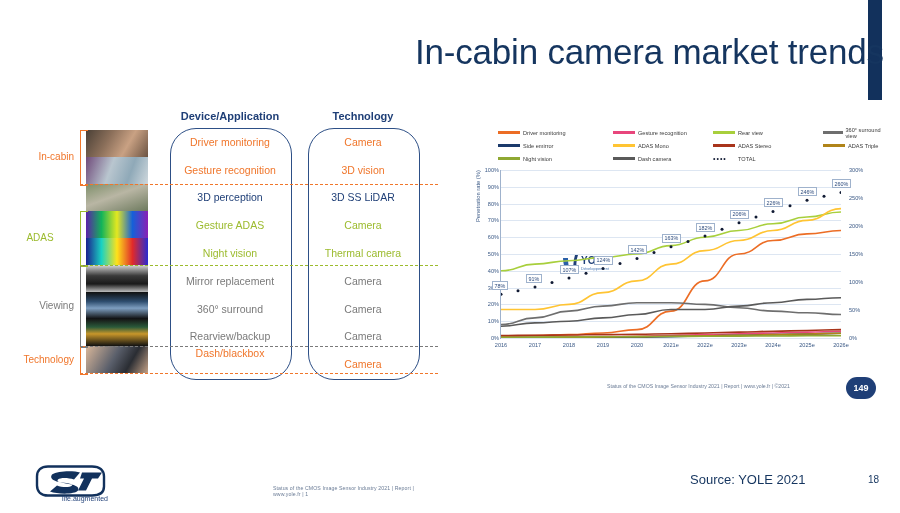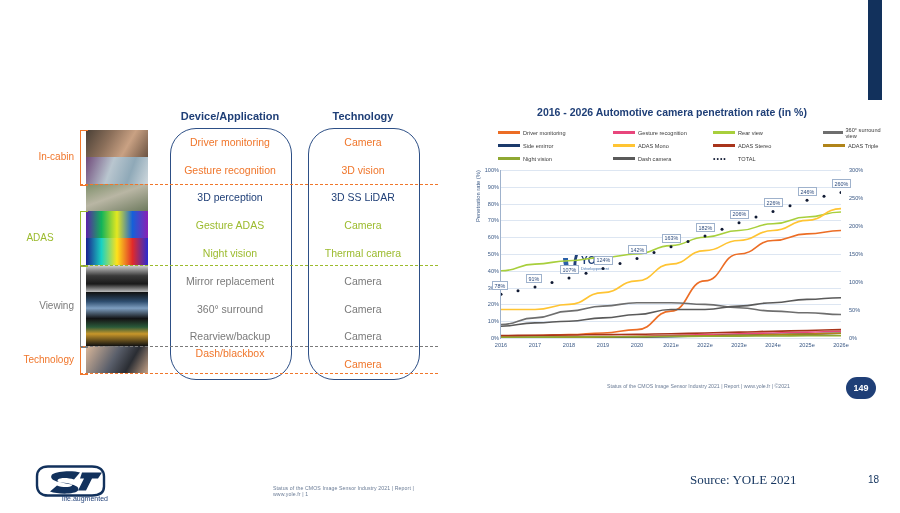--- a/index.html
+++ b/index.html
@@ -100,30 +100,31 @@
     position:absolute;left:384px;top:277px;width:30px;height:22px;border-radius:11px;
     background:#1f3f77;color:#fff;font-size:9px;font-weight:bold;text-align:center;
     line-height:22px;font-family:"Liberation Sans",sans-serif;
   }
 
   
   .st-logo{position:absolute;left:30px;top:458px;width:110px;height:45px;}
   .st-caption{position:absolute;left:30px;top:495px;width:110px;text-align:center;
               font-size:7px;color:#1f3f77;font-family:"Liberation Sans",sans-serif;}
   .source{position:absolute;left:690px;top:472px;font-size:13px;color:#15355f;
-          font-family:Liberation Serif, serif;}
+          font-family:Liberation Sans, sans-serif;}
   .pagenum{position:absolute;left:868px;top:474px;font-size:10px;color:#15355f;
            font-family:"Liberation Sans",sans-serif;}
 </style>
 </head>
 <body>
 
 <div id="slide">
 
   <div class="accent-bar"></div>
+  <div class="title">In-cabin camera market trends</div>
 
   <div class="diagram">
 
     <div class="col-head head-dev">Device/Application</div>
     <div class="col-head head-tech">Technology</div>
 
     <div class="rrect rr-dev"></div>
     <div class="rrect rr-tech"></div>
 
     <div class="thumbs" id="thumbs">
@@ -176,21 +177,20 @@
         <div class="cell c-grey" style="top: 174.556px;">Camera</div>
         <div class="cell c-grey" style="top: 202.333px;">Camera</div>
         <div class="cell c-orange" style="top: 230.111px;">Camera</div>
       </div>
 
     <div class="foot-left">Status of the CMOS Image Sensor Industry 2021 | Report | www.yole.fr | 1</div>
   </div>
 
   <div class="chartbox">
 
-    <div class="chart-title">2016 - 2026 Automotive camera penetration rate (in %)</div>
 
     <div class="legend" id="legend">
         <div class="legrow" style="position: relative;">
           <div class="legitem" style="position: absolute; left: 0px;">
             <span class="legline" style="background: rgb(236, 109, 37);"></span>
             <span>Driver monitoring</span>
           </div>
           <div class="legitem" style="position: absolute; left: 115px;">
             <span class="legline" style="background: rgb(232, 70, 124);"></span>
             <span>Gesture recognition</span>

